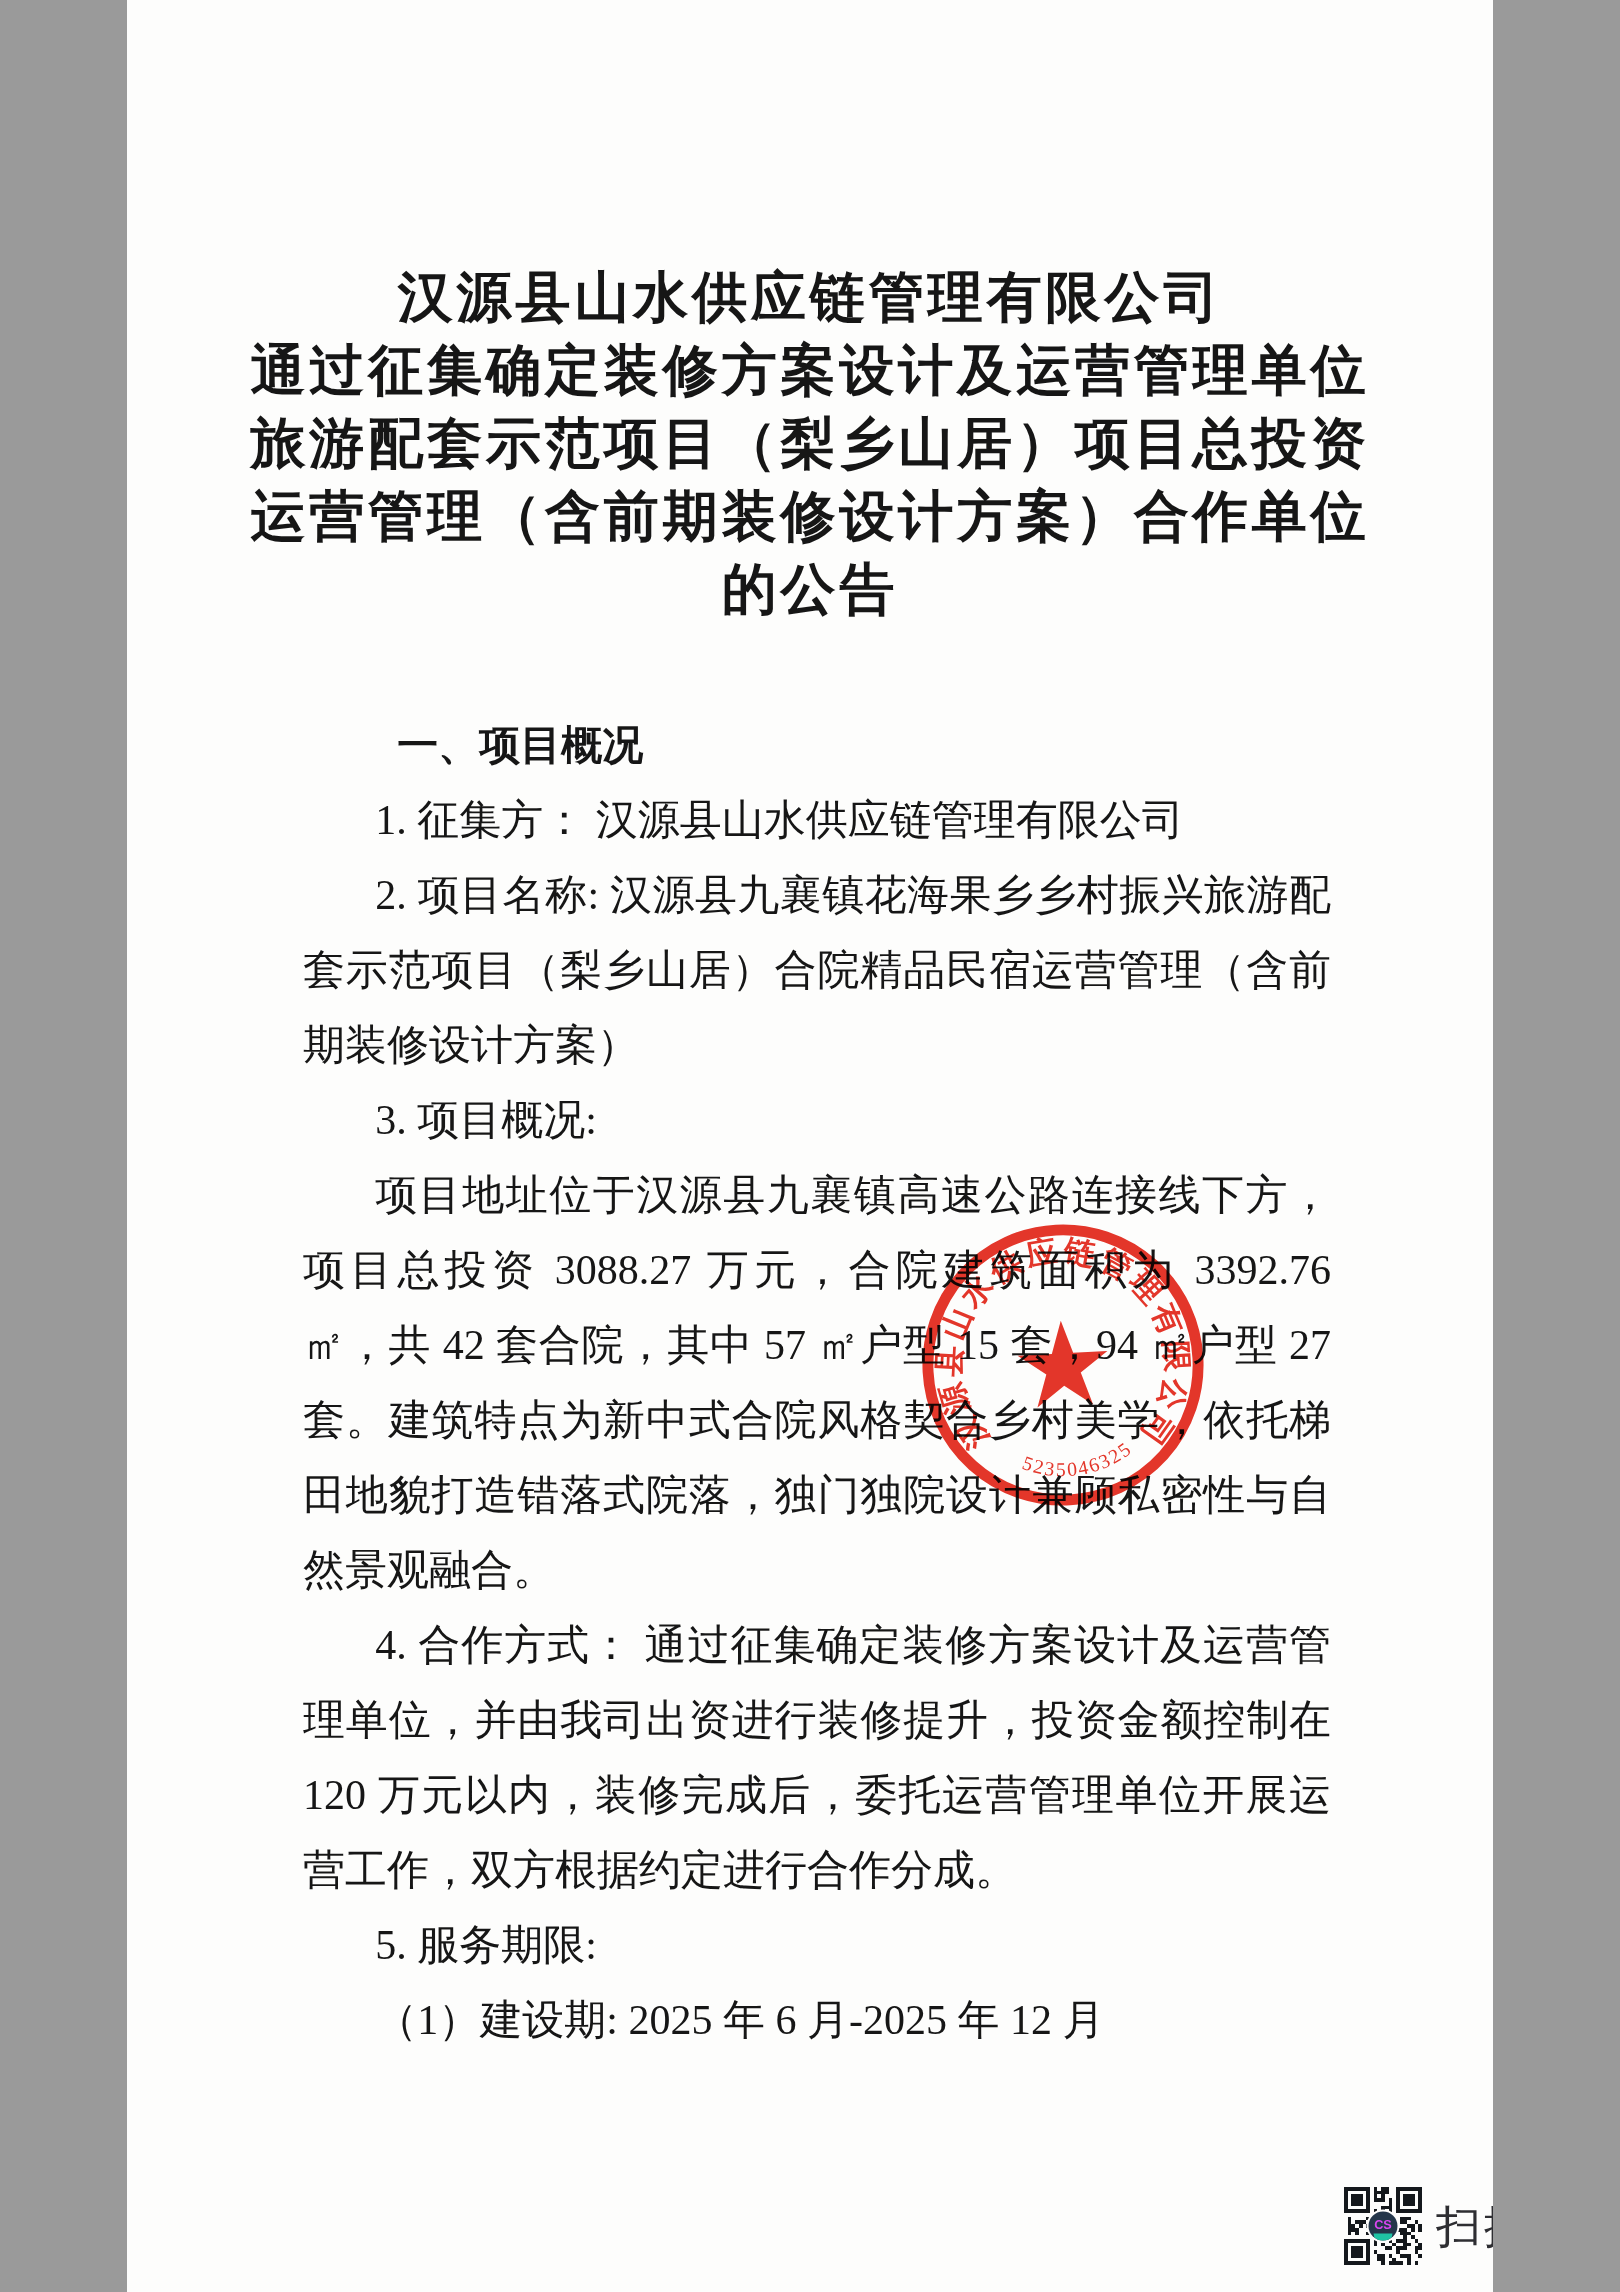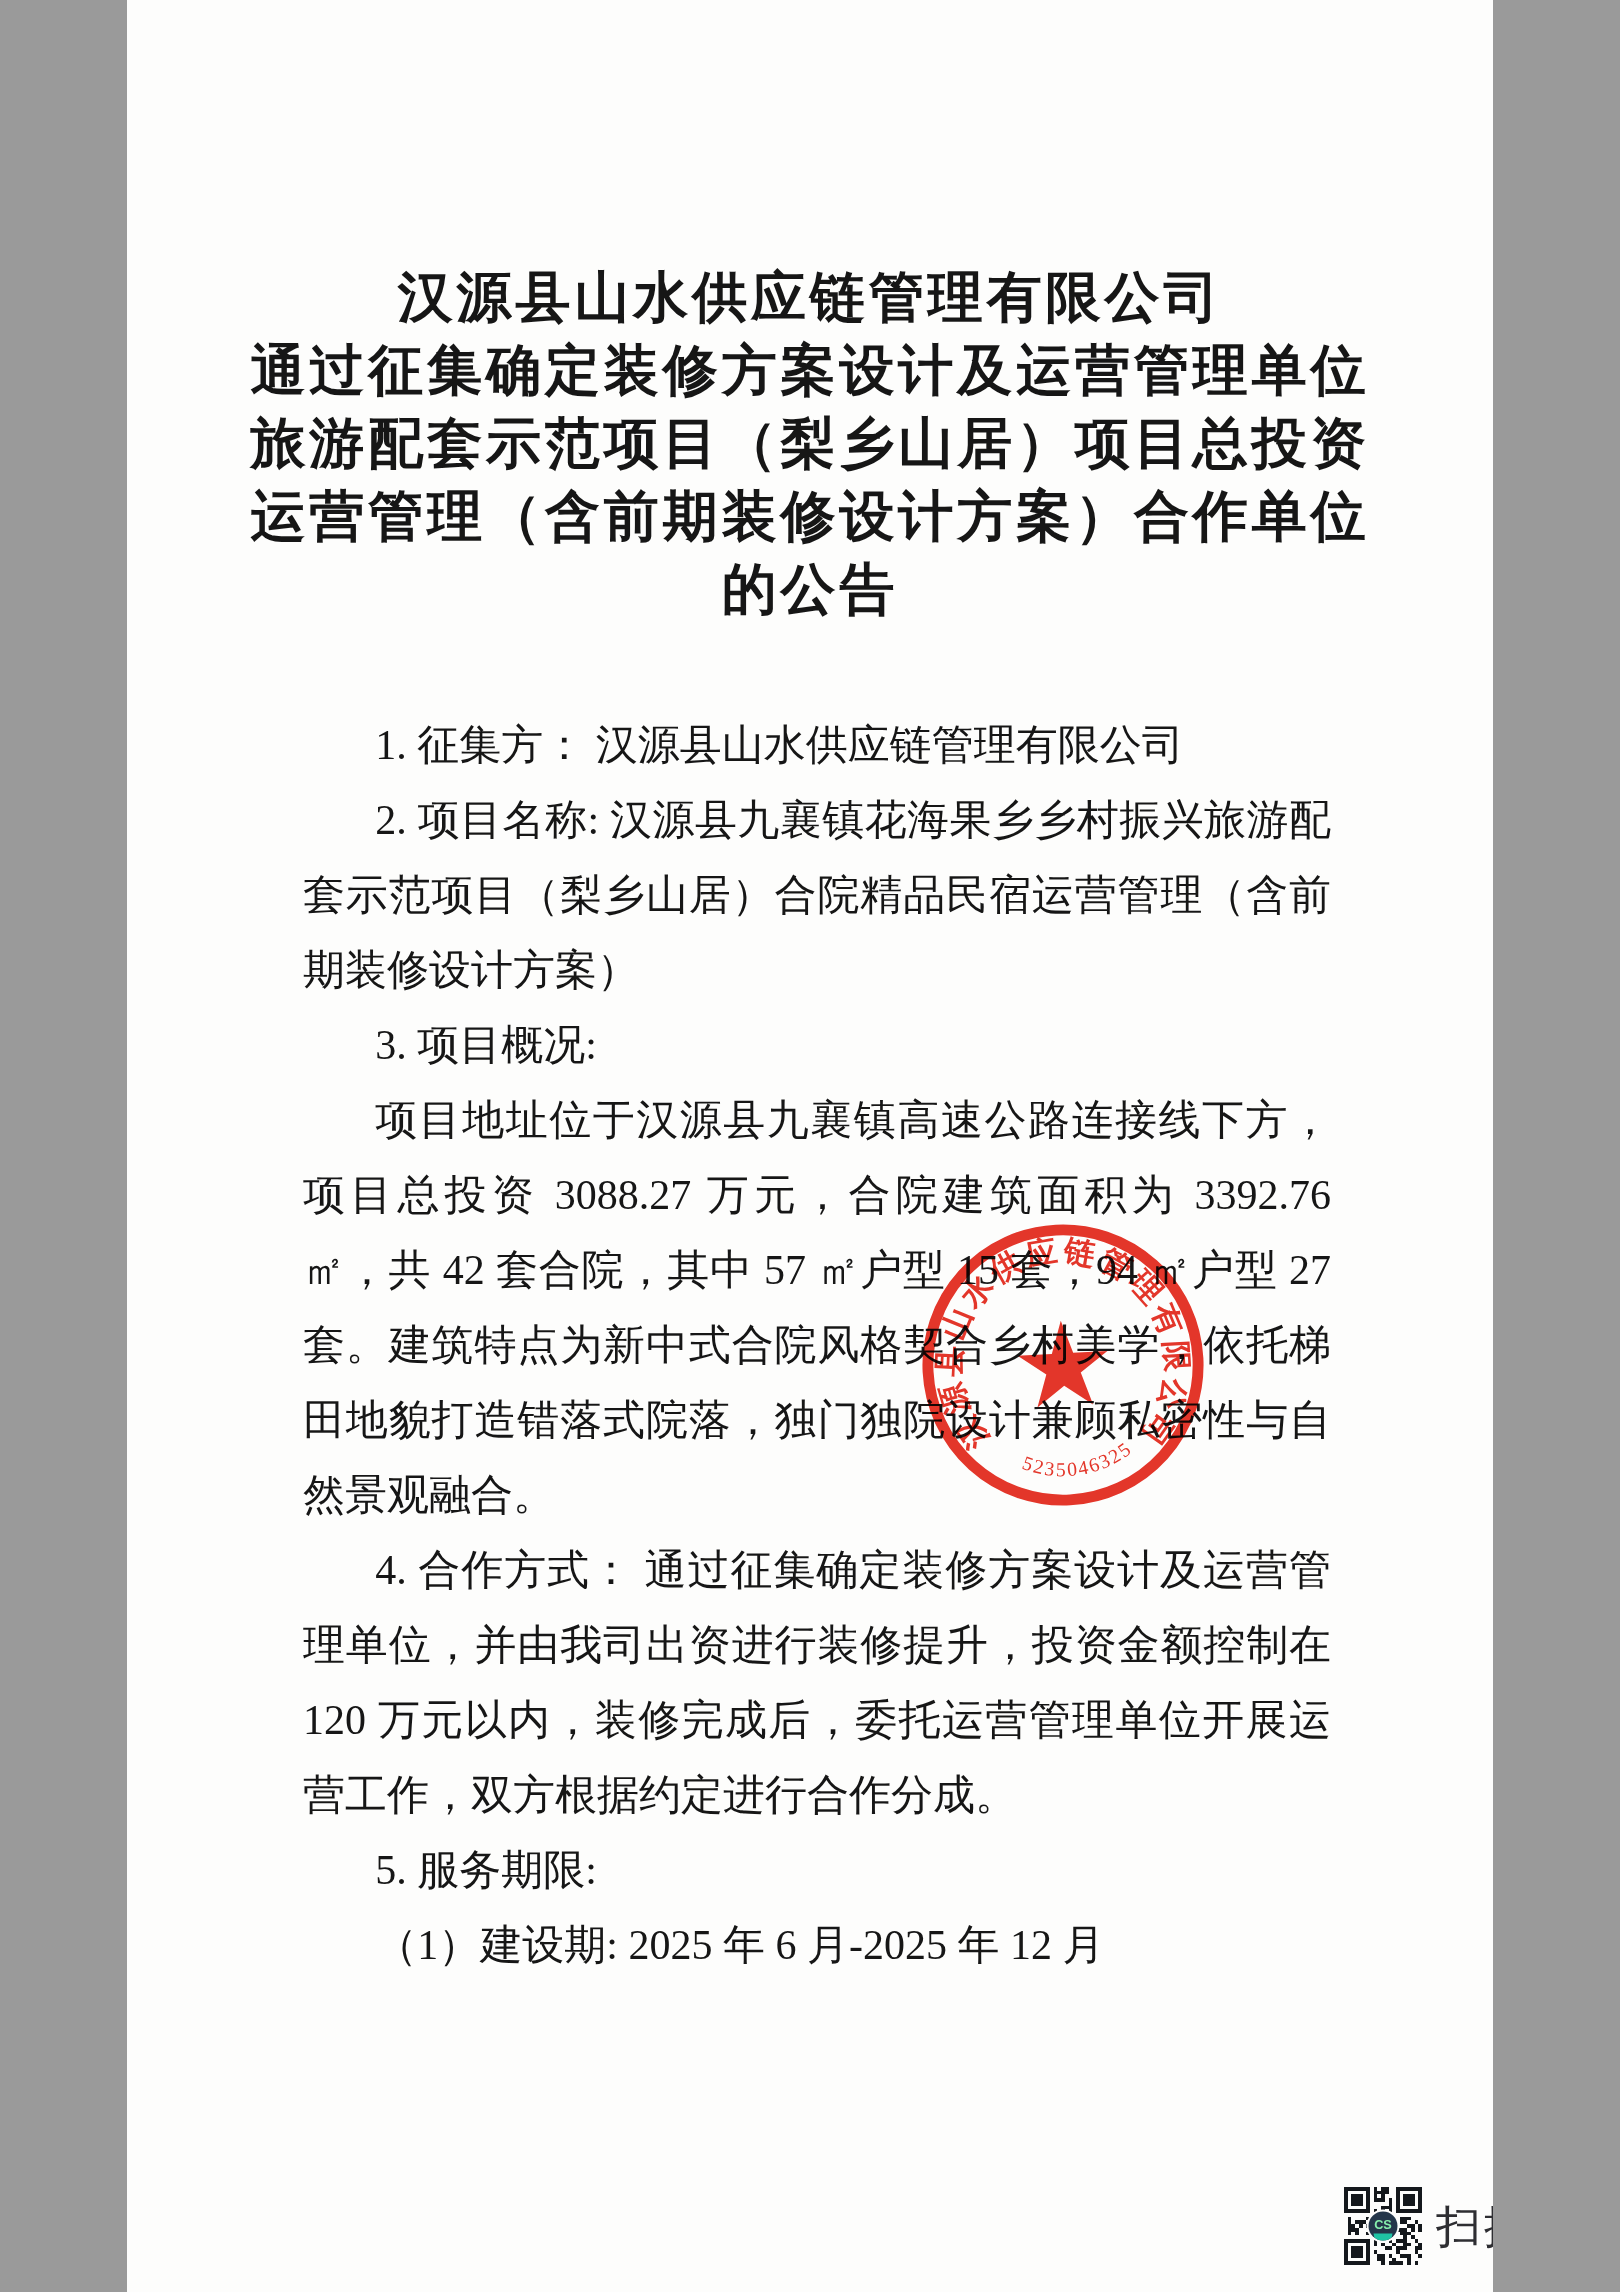--- a/index.html
+++ b/index.html
@@ -72,21 +72,21 @@
     width:78px;height:78px;
   }
   .qr svg{width:100%;height:100%;shape-rendering:crispEdges;}
   .cs-badge{
     position:absolute;
     left:50%;top:50%;
     width:29px;height:29px;
     transform:translate(-50%,-50%);
     border-radius:50%;
     background:var(--badge-bg,#24364a);
-    color:#86efac;
+    color:#d946ef;
     font:bold 12.7px/27.4px "Liberation Sans", sans-serif;
     text-align:center;
     overflow:hidden;
     box-shadow:0 0 0 2px #fdfdfc;
   }
   .cs-badge::after{
     content:"";
     position:absolute;
     left:4.9px;right:4.9px;bottom:-1px;height:7.8px;
     background:var(--badge-accent,#1fc3a4);
@@ -111,20 +111,21 @@
   <div class="doc-title">
 
   <div>汉源县山水供应链管理有限公司</div>
       <div>通过征集确定装修方案设计及运营管理单位</div>
       <div>旅游配套示范项目（梨乡山居）项目总投资</div>
       <div>运营管理（含前期装修设计方案）合作单位</div>
       <div>的公告</div>
     </div>
 
   <div class="content">
+    <p class="heading">一、项目概况</p>
     <span>
       
     <p>1. 征集方： 汉源县山水供应链管理有限公司</p><p>2. 项目名称: 汉源县九襄镇花海果乡乡村振兴旅游配套示范项目（梨乡山居）合院精品民宿运营管理（含前期装修设计方案）</p><p>3. 项目概况:</p><p>项目地址位于汉源县九襄镇高速公路连接线下方，项目总投资 3088.27 万元，合院建筑面积为 3392.76 ㎡，共 42 套合院，其中 57 ㎡户型 15 套，94 ㎡户型 27 套。建筑特点为新中式合院风格契合乡村美学，依托梯田地貌打造错落式院落，独门独院设计兼顾私密性与自然景观融合。</p><p>4. 合作方式： 通过征集确定装修方案设计及运营管理单位，并由我司出资进行装修提升，投资金额控制在 120 万元以内，装修完成后，委托运营管理单位开展运营工作，双方根据约定进行合作分成。</p><p>5. 服务期限:</p><p>（1）建设期: 2025 年 6 月-2025 年 12 月</p></span>
   </div>
 
   <div class="seal">
     <svg viewBox="0 0 300 300">
       <circle class="ring" cx="150" cy="150" r="136"></circle>
       <path id="sealArcTop" d="M 76.5 223.5 A 104 104 0 1 1 223.5 223.5" fill="none"></path>
       <path id="sealArcBottom" d="M 70.8 229.2 A 112 112 0 0 0 229.2 229.2" fill="none"></path>

